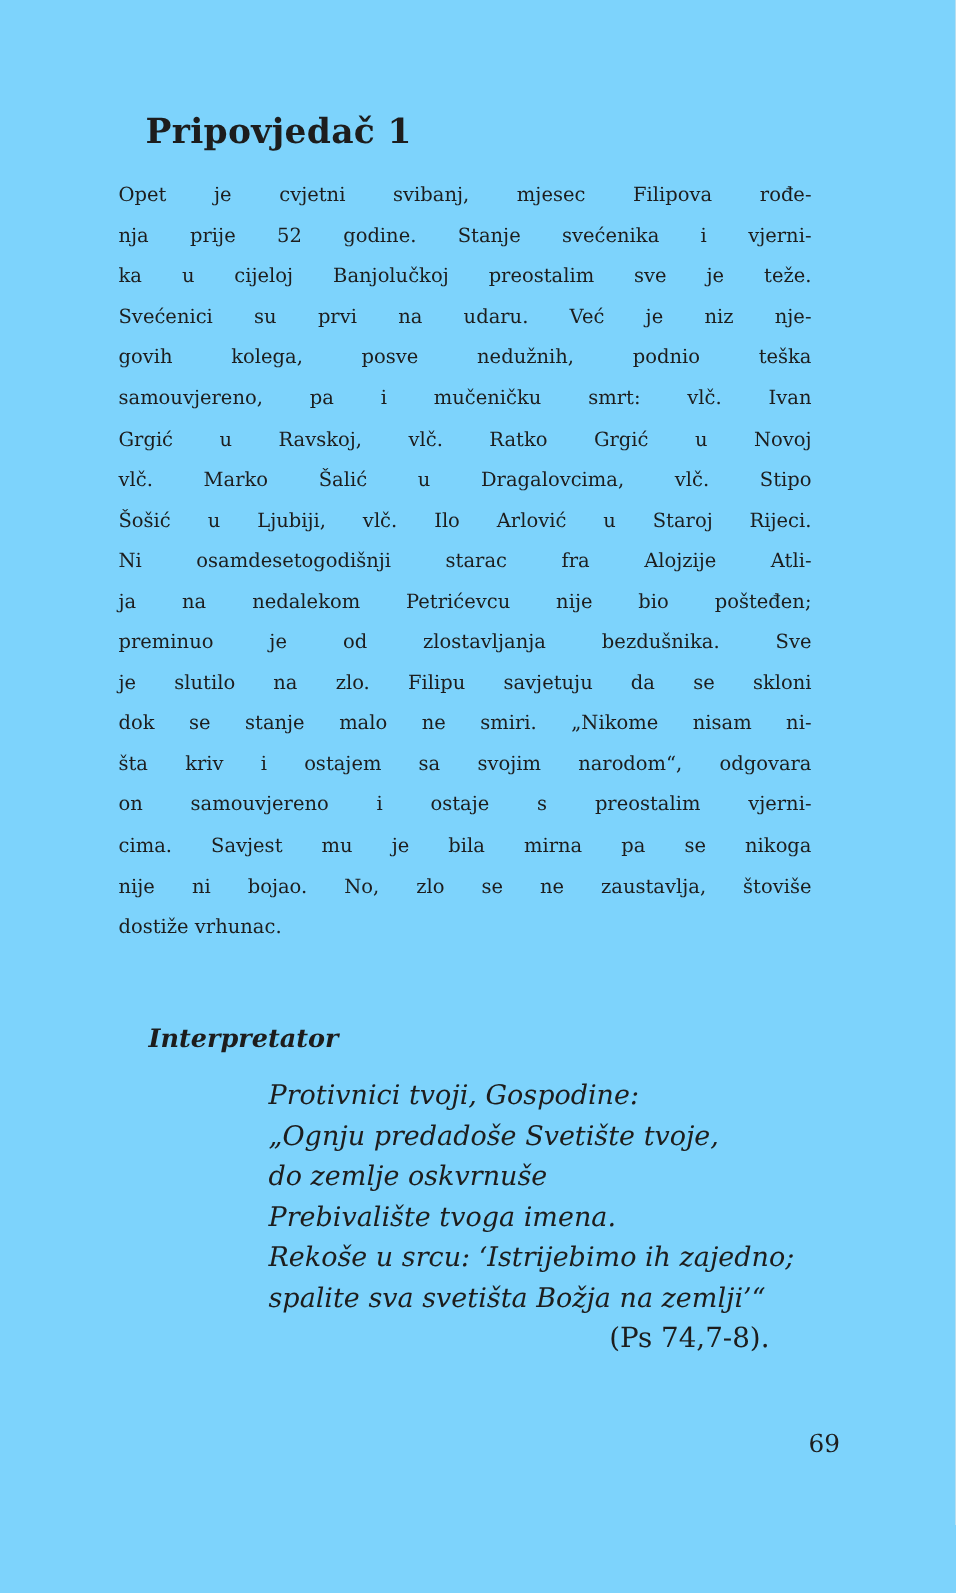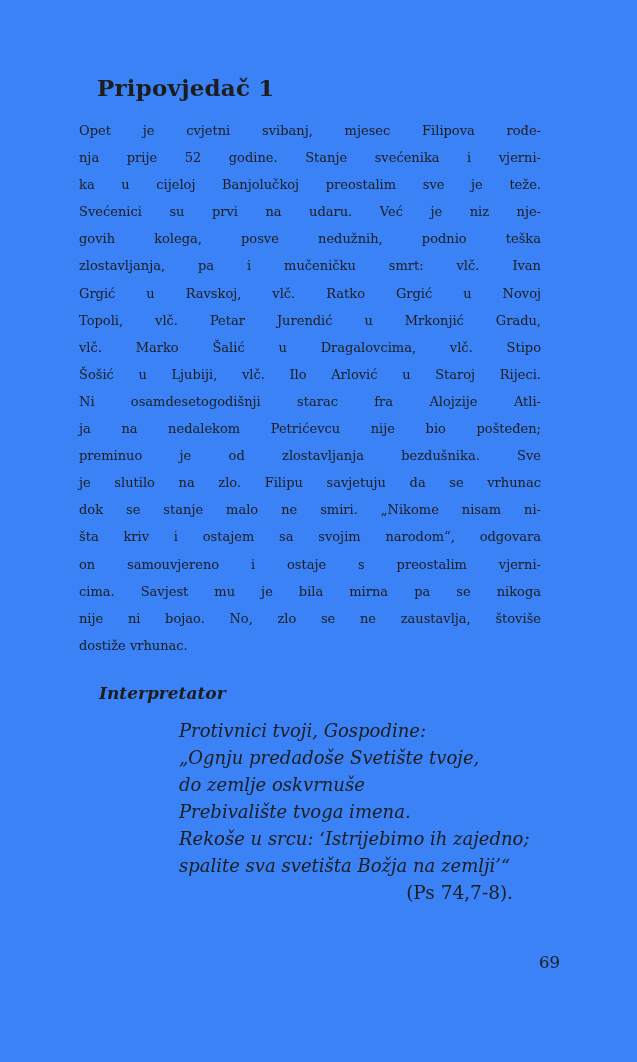--- a/index.html
+++ b/index.html
@@ -78,39 +78,38 @@
     position: absolute;
     top: 952px;
     right: 77px;
     font-size: 16.5px;
     line-height: 22px;
   }
 </style>
 </head>
 <body>
 
-<div class="page" style="background: #3b82f6; color: rgb(29, 29, 29);">
+<div class="page" style="background: #7dd3fc; color: rgb(29, 29, 29);">
 
   <div class="heading1">Pripovjedač 1</div>
 
   <div class="paragraph" id="narrator-paragraph">
       <div class="pline"><span>Opet je cvjetni svibanj, mjesec Filipova rođe-</span></div>
       <div class="pline"><span>nja prije 52 godine. Stanje svećenika i vjerni-</span></div>
       <div class="pline"><span>ka u cijeloj Banjolučkoj preostalim sve je teže.</span></div>
       <div class="pline"><span>Svećenici su prvi na udaru. Već je niz nje-</span></div>
       <div class="pline"><span>govih kolega, posve nedužnih, podnio teška</span></div>
-      <div class="pline"><span>zlostavljanja, pa i mučeničku smrt: vlč. Ivan</span></div>
+      <div class="pline"><span>samouvjereno, pa i mučeničku smrt: vlč. Ivan</span></div>
       <div class="pline"><span>Grgić u Ravskoj, vlč. Ratko Grgić u Novoj</span></div>
-      <div class="pline"><span>Topoli, vlč. Petar Jurendić u Mrkonjić Gradu,</span></div>
       <div class="pline"><span>vlč. Marko Šalić u Dragalovcima, vlč. Stipo</span></div>
       <div class="pline"><span>Šošić u Ljubiji, vlč. Ilo Arlović u Staroj Rijeci.</span></div>
       <div class="pline"><span>Ni osamdesetogodišnji starac fra Alojzije Atli-</span></div>
       <div class="pline"><span>ja na nedalekom Petrićevcu nije bio pošteđen;</span></div>
       <div class="pline"><span>preminuo je od zlostavljanja bezdušnika. Sve</span></div>
-      <div class="pline"><span>je slutilo na zlo. Filipu savjetuju da se vrhunac</span></div>
+      <div class="pline"><span>je slutilo na zlo. Filipu savjetuju da se skloni</span></div>
       <div class="pline"><span>dok se stanje malo ne smiri. „</span><span class="it">Nikome nisam ni-</span></div>
       <div class="pline"><span class="it">šta kriv i ostajem sa svojim narodom</span><span>“, odgovara</span></div>
       <div class="pline"><span>on samouvjereno i ostaje s preostalim vjerni-</span></div>
       <div class="pline"><span>cima. Savjest mu je bila mirna pa se nikoga</span></div>
       <div class="pline"><span>nije ni bojao. No, zlo se ne zaustavlja, štoviše</span></div>
       <div class="pline noj"><span>dostiže vrhunac.</span></div>
     </div>
 
   <div class="heading2">Interpretator</div>
 

